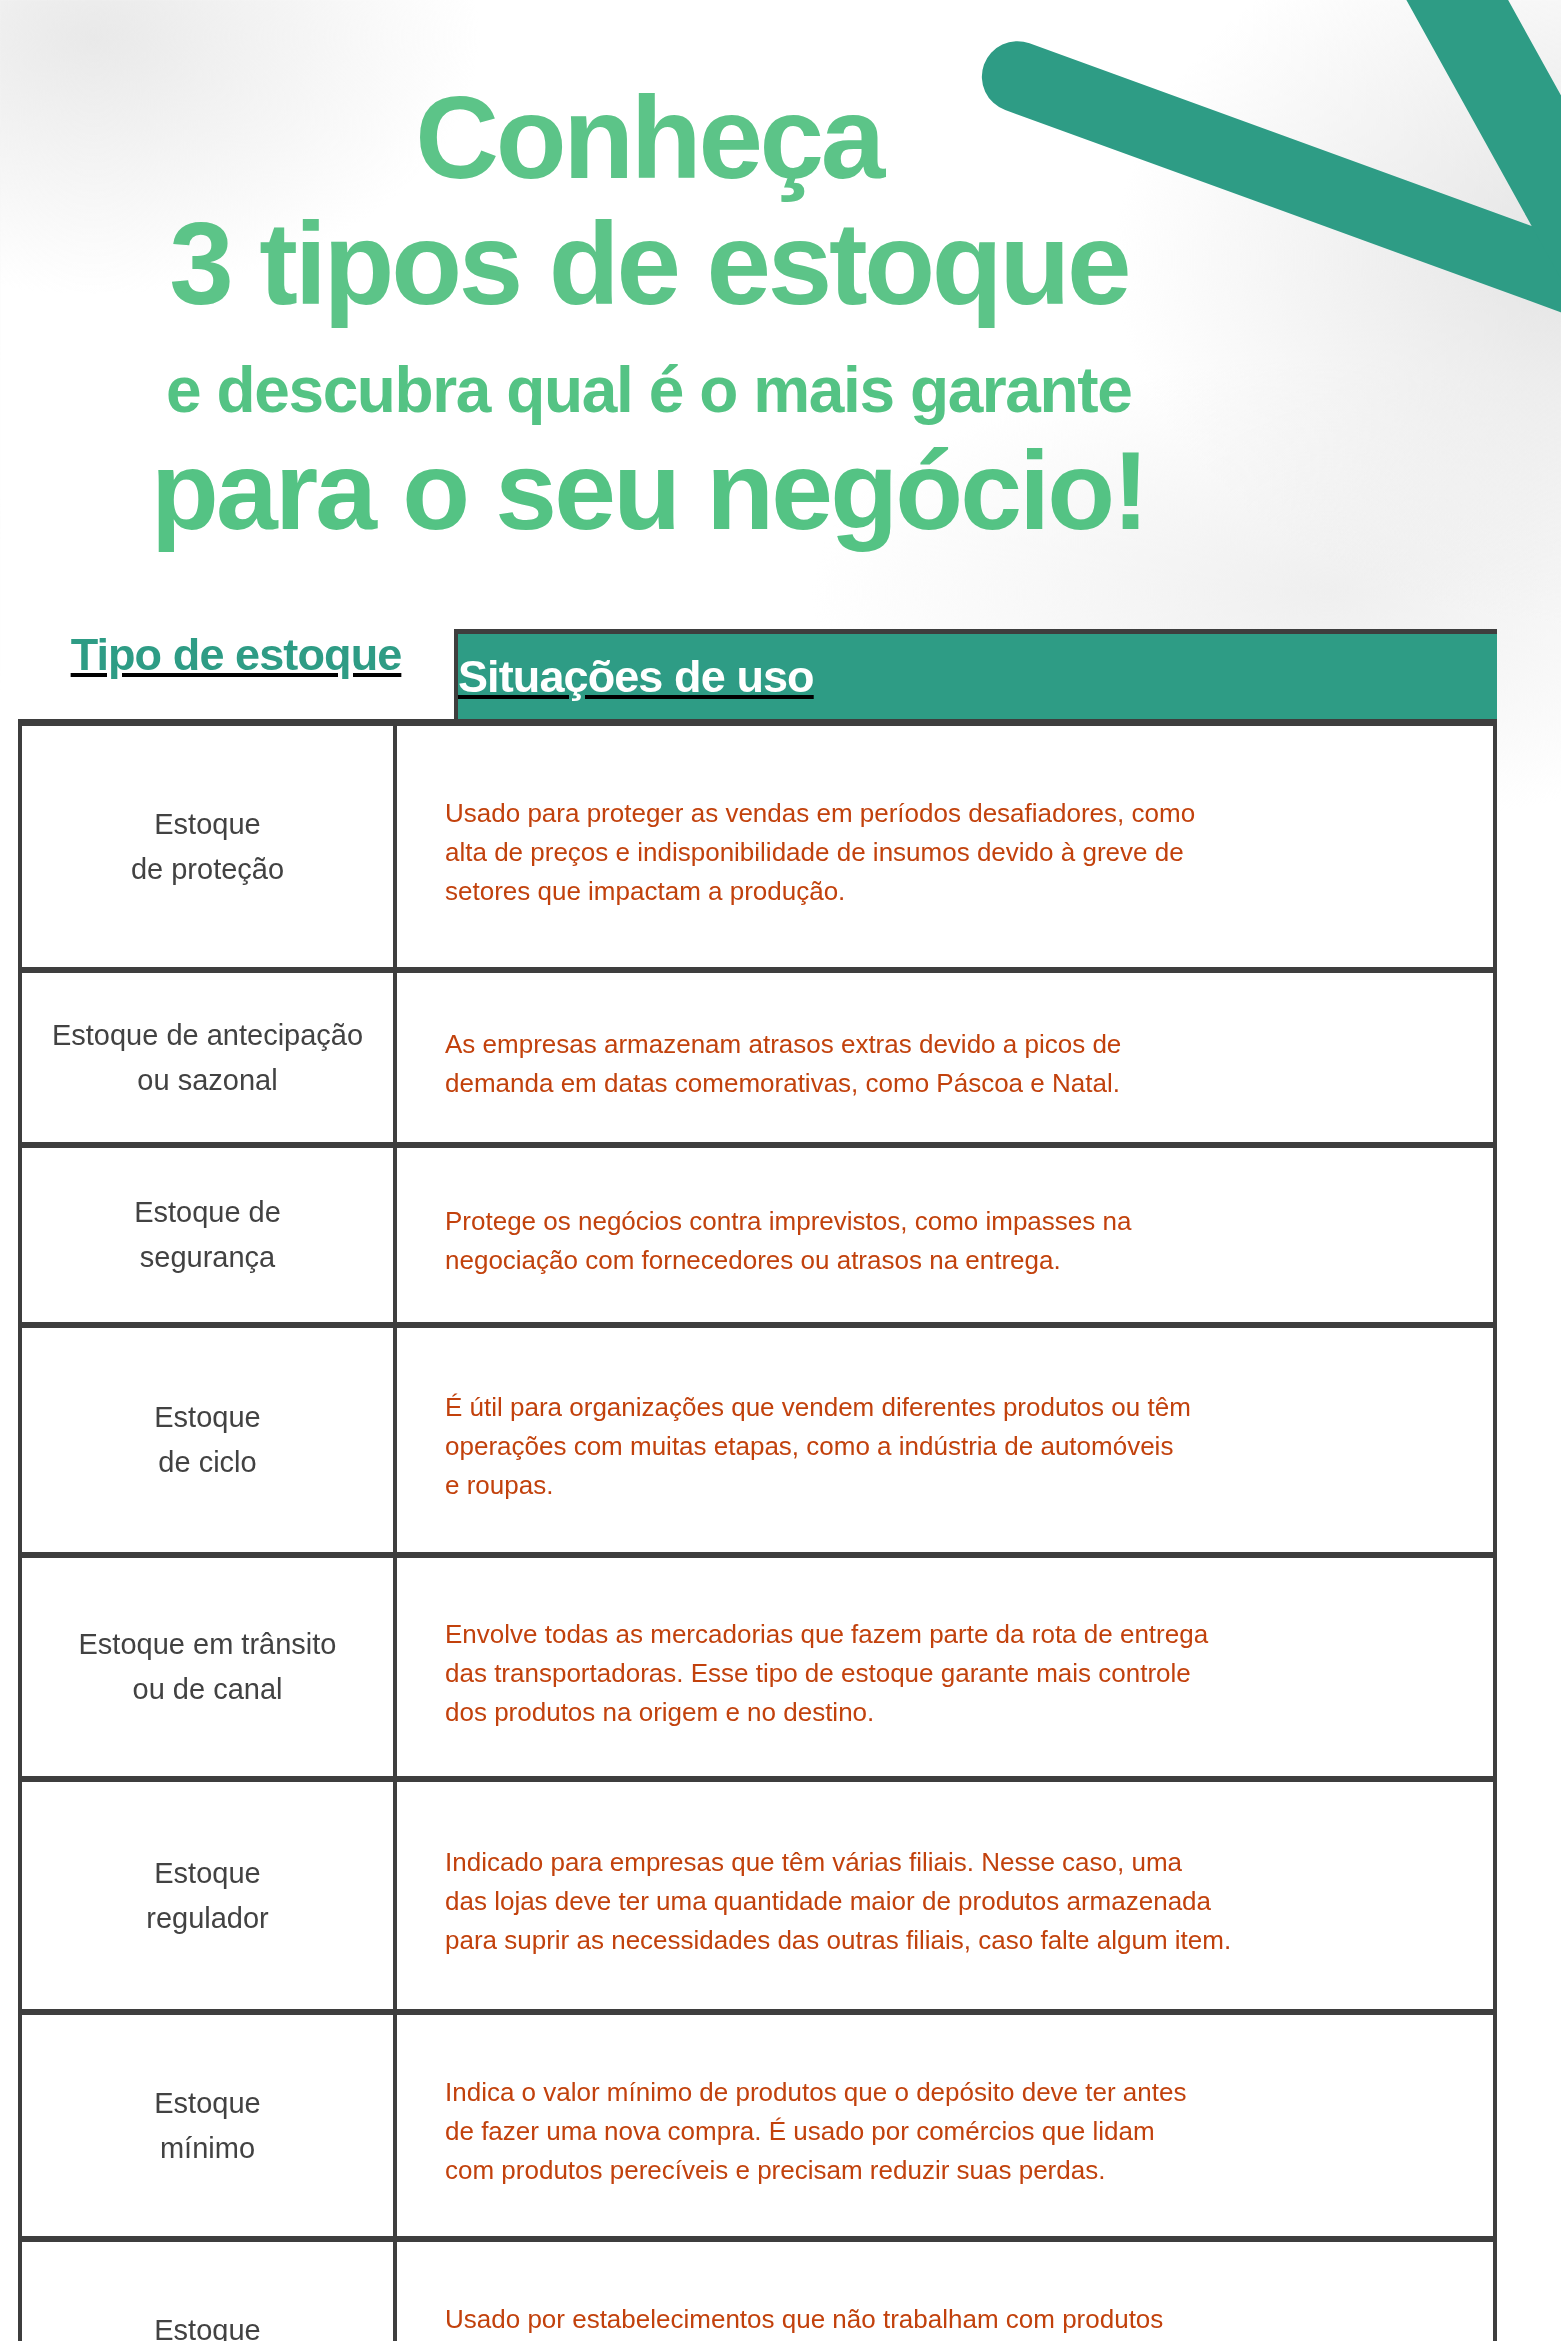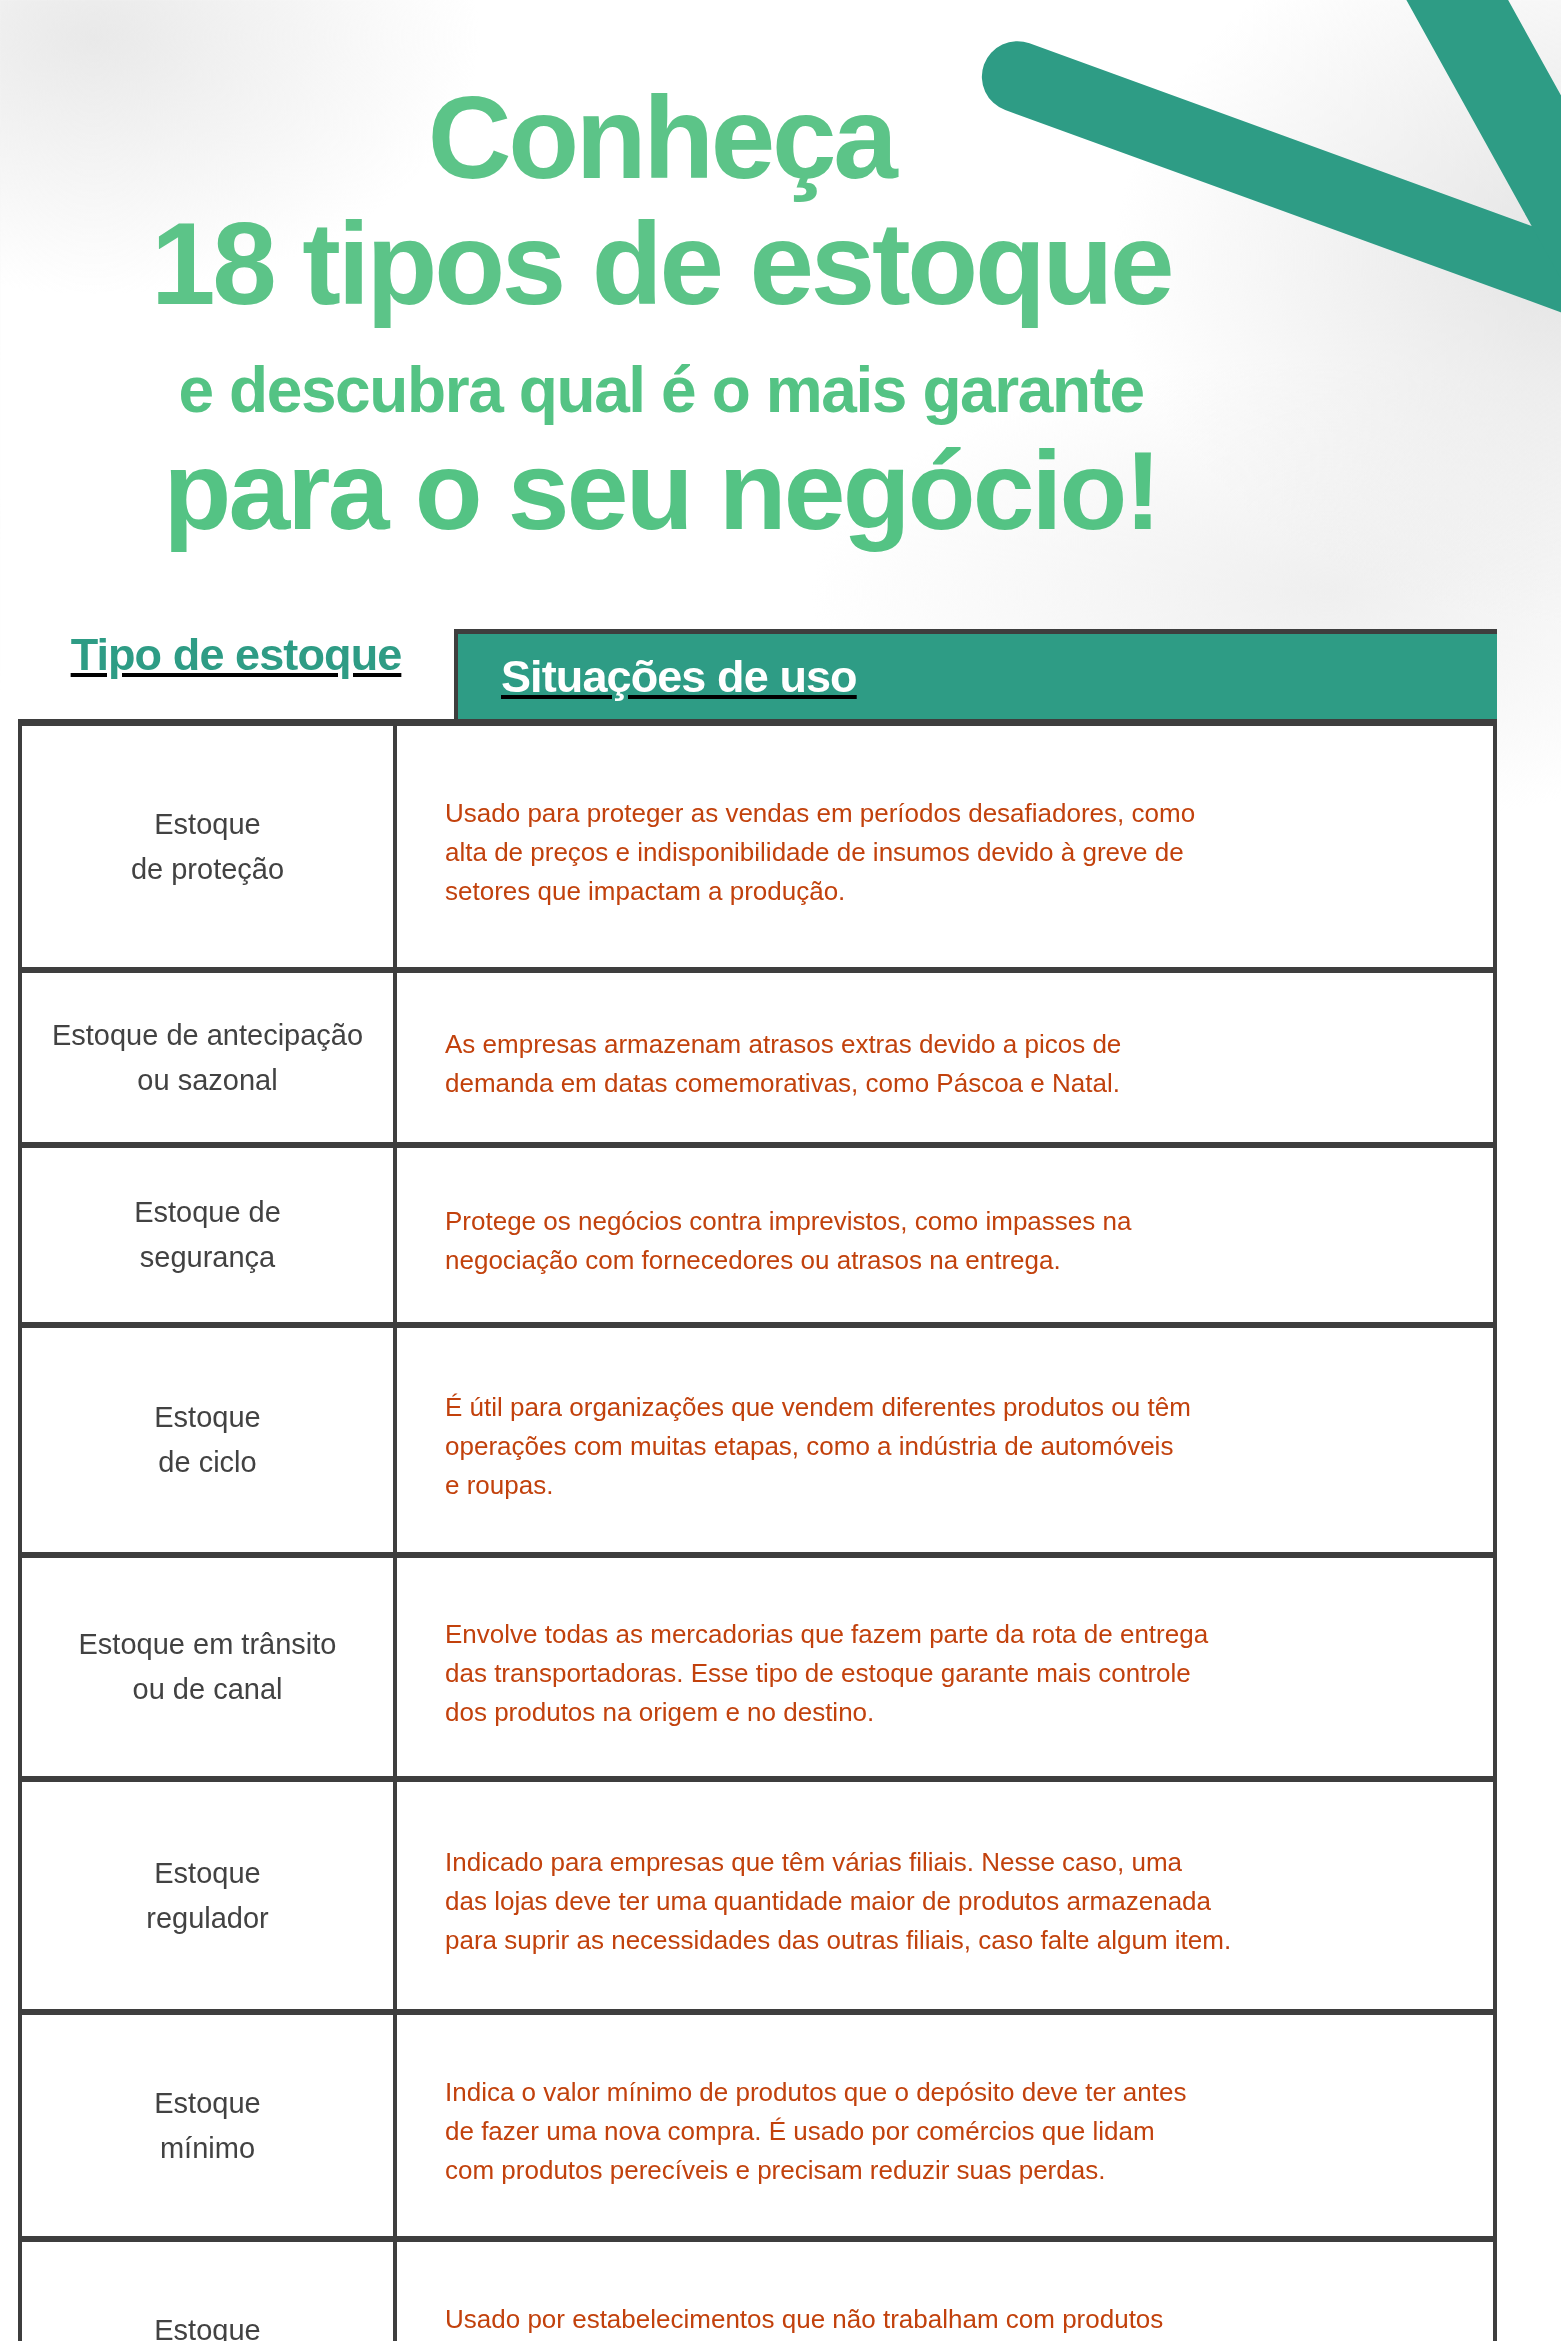--- a/index.html
+++ b/index.html
@@ -112,21 +112,20 @@
   }
   .th-right {
     flex: 1;
     box-sizing: border-box;
     min-height: 90px;
     background: #2E9C85;
     border-top: 5.6px solid #3E3E3E;
     border-left: 4.7px solid #3E3E3E;
     display: flex;
     align-items: center;
-    padding-left: 43px;
     font-size: 45px;
     font-weight: bold;
     color: #ffffff;
     letter-spacing: -0.9px;
   }
   .table-body {
     border-top: 7.5px solid #3E3E3E;
     border-left: 4.7px solid #3E3E3E;
     border-right: 4.7px solid #3E3E3E;
     background: #ffffff;
@@ -176,21 +175,21 @@
 </head>
 <body>
 
 <div class="ribbon-clip">
   <div class="ribbon-arm-long"></div>
   <div class="ribbon-arm-steep"></div>
 </div>
 
 <div class="title-block">
   <div class="title-line-big">Conheça</div>
-  <div class="title-line-big">18 tipos de estoque</div>
+  <div class="title-line-big">3 tipos de estoque</div>
   <div class="title-subtitle">e descubra qual é o mais garante</div>
   <div class="title-line-last">para o seu negócio!</div>
 </div>
 
 <div class="stock-table">
   <div class="table-header">
     <div class="th-left">Tipo de estoque</div>
     <div class="th-right">Situações de uso</div>
   </div>
   <div class="table-body">

